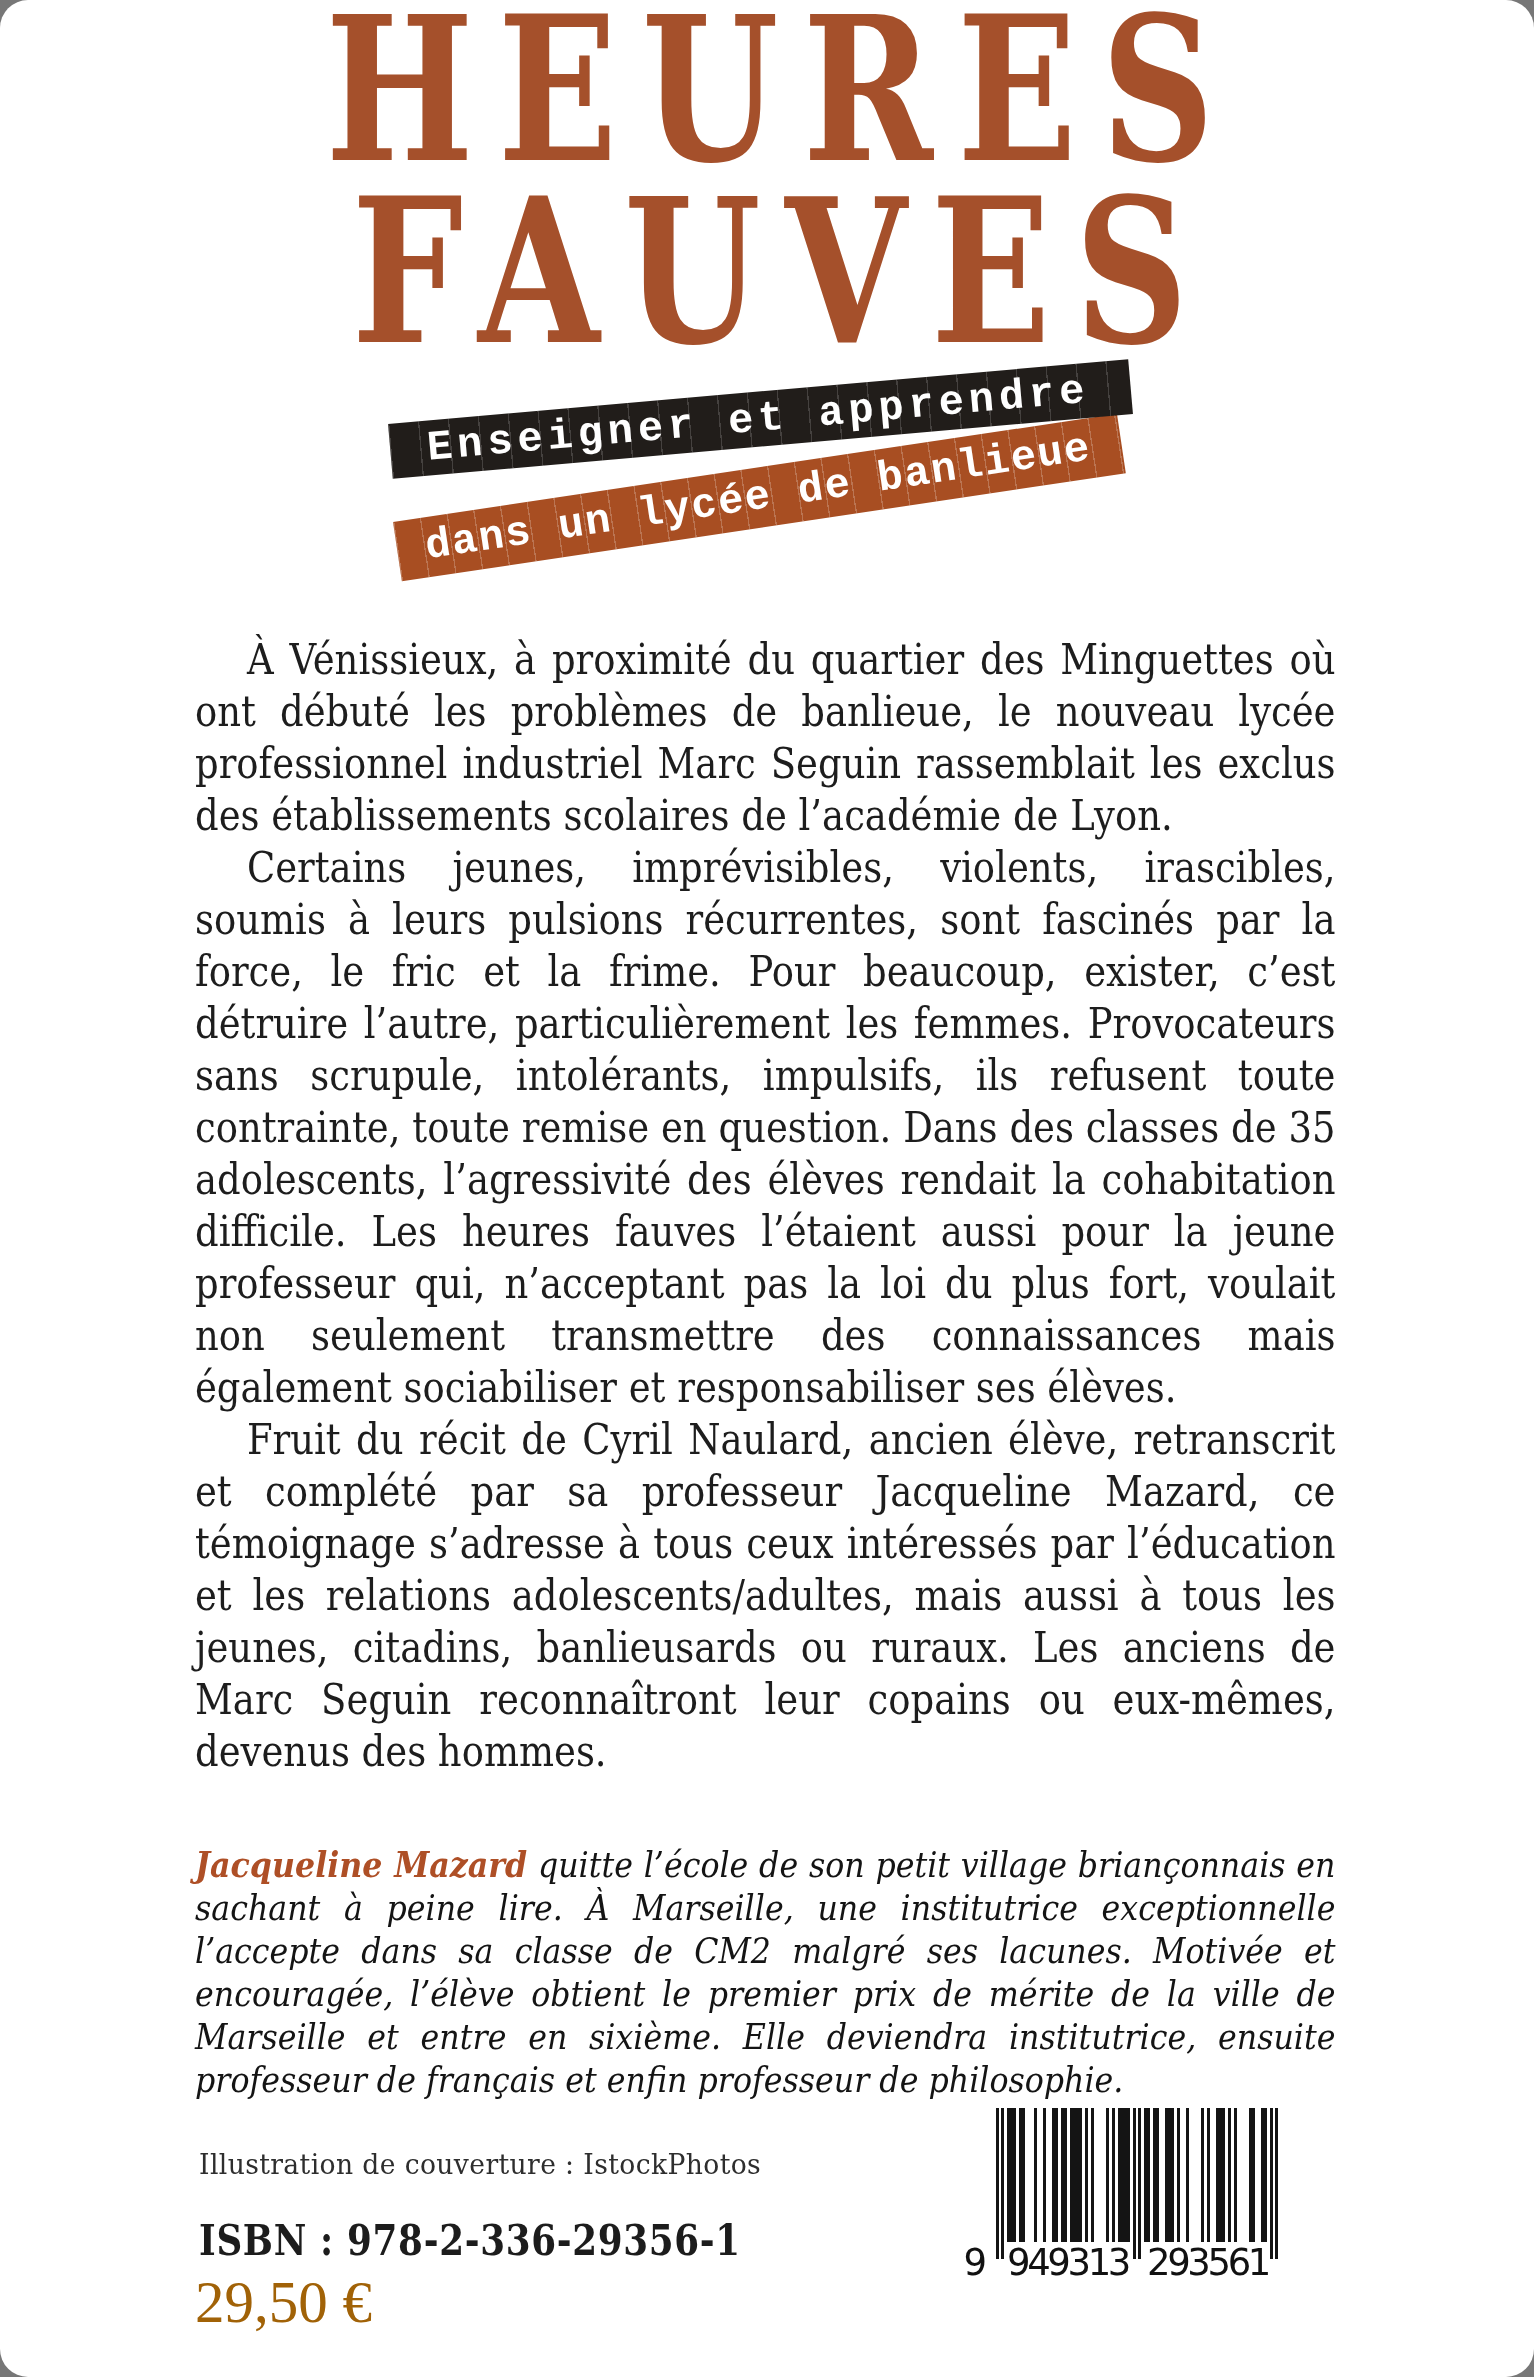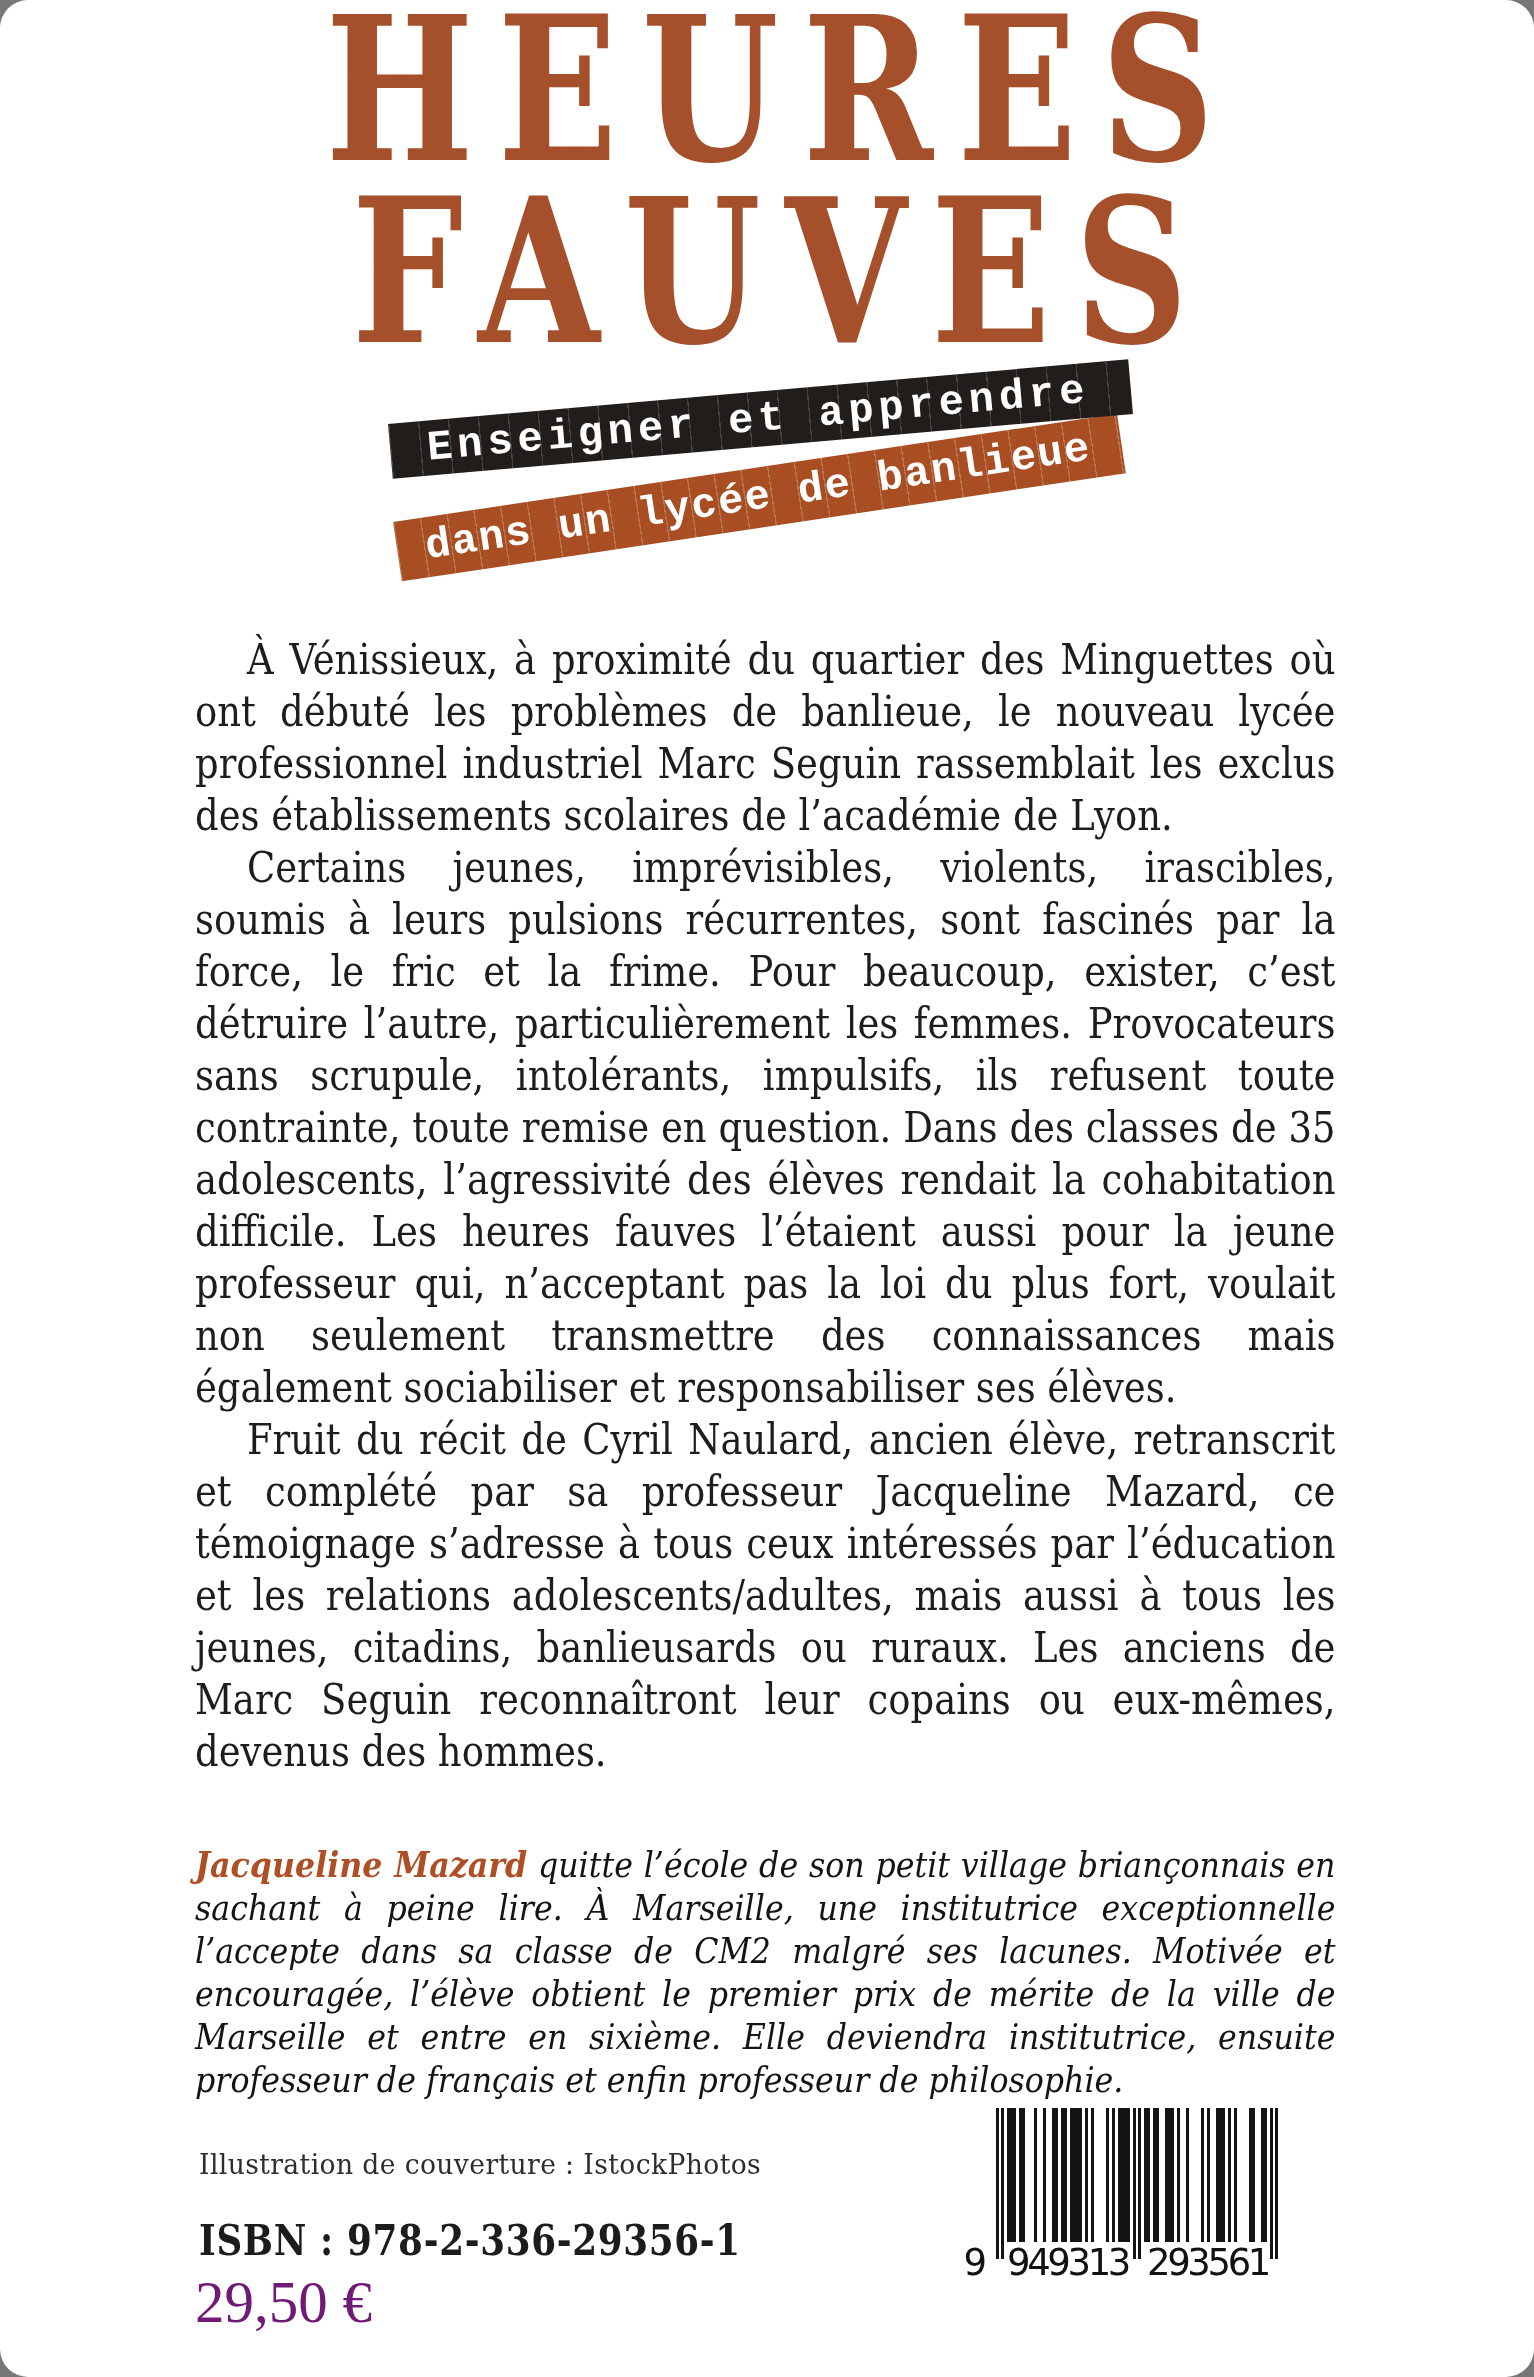--- a/index.html
+++ b/index.html
@@ -71,21 +71,21 @@
     transform:scaleX(0.95); transform-origin:0 0; white-space:nowrap;
   }
   .isbn {
     position:absolute; left:199px; top:2216px;
     font-size:42px; font-weight:bold; color:#1c1c1c; letter-spacing:0.8px;
     transform:scaleX(0.85); transform-origin:0 0; white-space:nowrap;
   }
   .price {
     position:absolute; left:195px; top:2268px;
     font-family:"Liberation Serif","DejaVu Serif",serif;
-    font-size:59px; color:#701a75; white-space:nowrap;
+    font-size:59px; color:#a16207; white-space:nowrap;
   }
 
   
   .barcode { position:absolute; left:967px; top:2108px; width:319px; height:189px; }
   .barcode .bar { position:absolute; top:0; background:#141414; }
   .bc-digit {
     position:absolute; top:133px;
     font-family:"DejaVu Sans","Liberation Sans",sans-serif;
     font-size:37px; letter-spacing:-3.4px; color:#111;
   }

